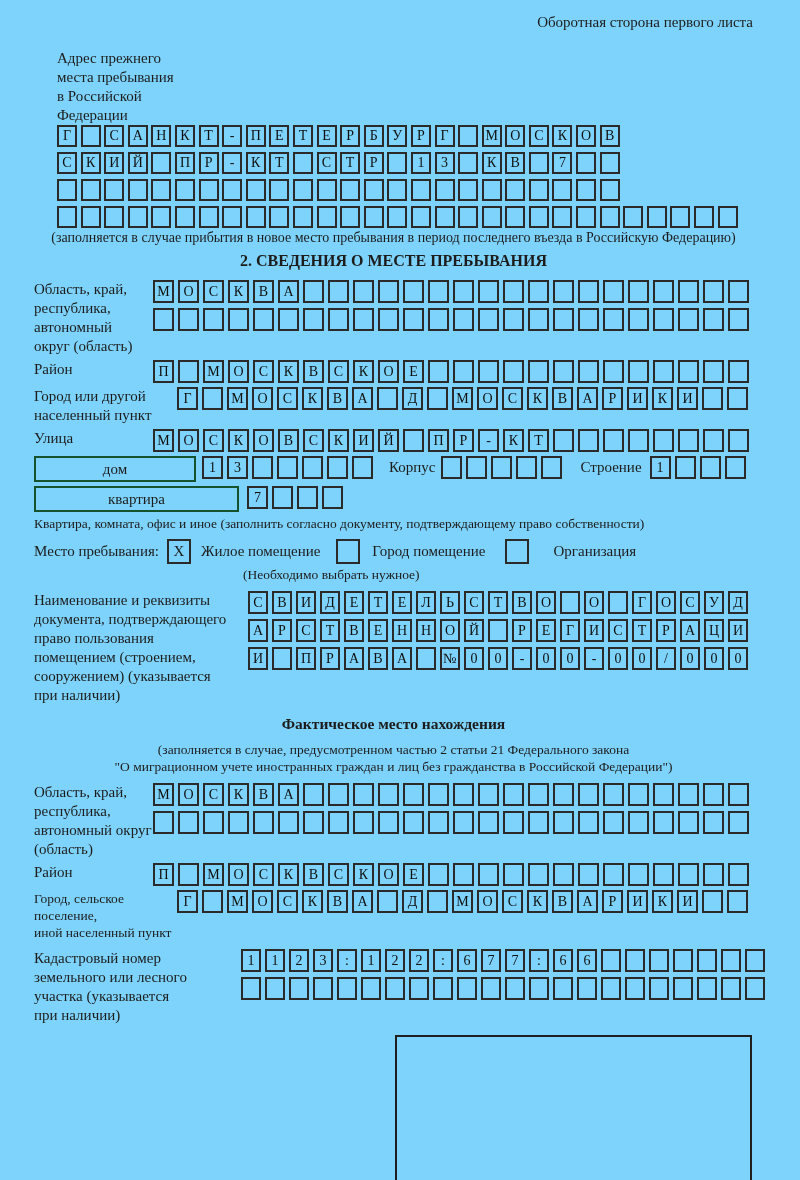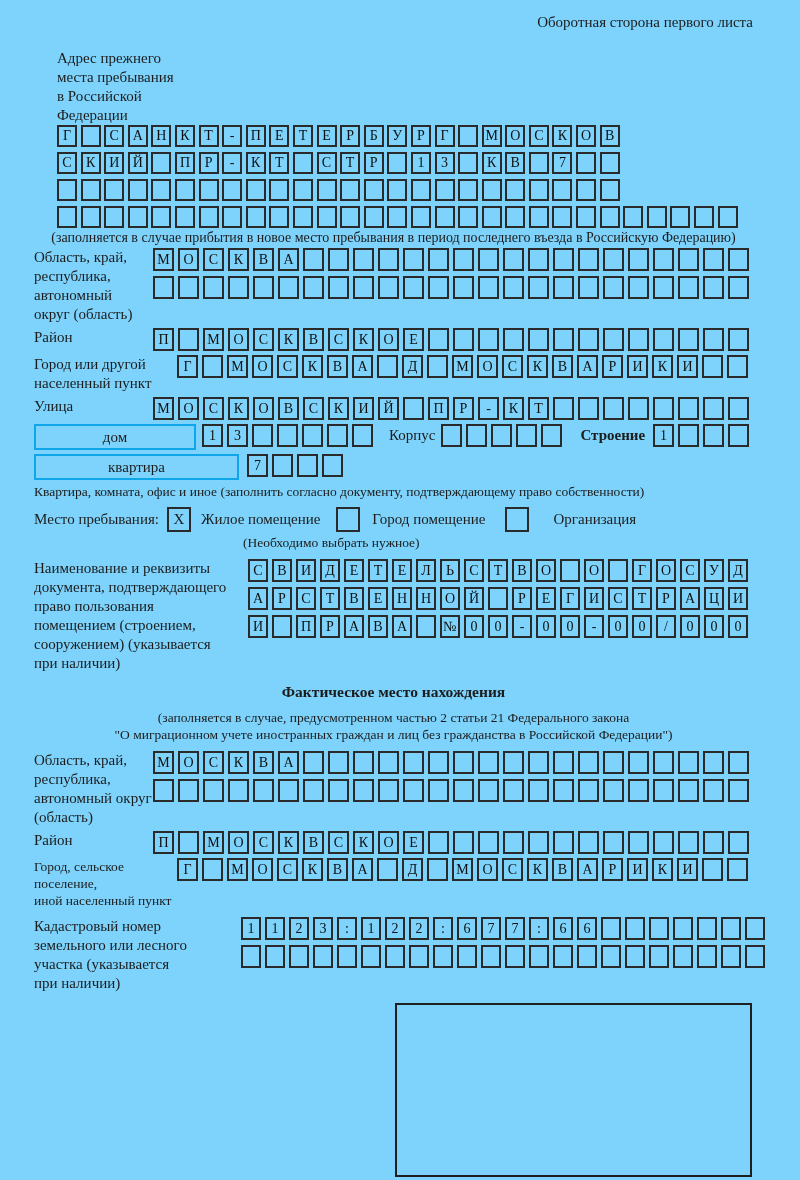--- a/index.html
+++ b/index.html
@@ -18,21 +18,21 @@
   .sec1 .brow{margin-bottom:6.5px;}
   .row4{margin-left:23px;margin-bottom:2px;}
   .bcol .brow{margin-bottom:5px;}
   .note{text-align:center;font-size:14px;margin-bottom:2px;}
   .h2{font-size:16px;font-weight:bold;text-align:center;margin:6px 0 10px 0;}
   .frow{display:flex;margin-bottom:4px;}
   .flabel{flex-shrink:0;font-size:15px;line-height:19px;white-space:pre-line;}
   .w119{width:119px}.w121{width:121px}.w143{width:143px}.w191{width:191px}.w214{width:214px}
   .fs13{font-size:13.5px;line-height:17px;}
   .ml24{margin-left:24px;}
-  .rect{box-sizing:border-box;border:2px solid #0ea5e9;height:26px;display:flex;
+  .rect{box-sizing:border-box;border:2px solid #14532d;height:26px;display:flex;
         align-items:center;justify-content:center;font-size:15px;flex-shrink:0;}
   .w162{width:162px}.w205{width:205px}
   .houserow{display:flex;align-items:flex-start;margin:2px 0 4px 0;}
   .inl{font-size:15px;margin-top:3px;flex-shrink:0;}
   .fnote{font-size:13.5px;margin:2px 0 7px 0;}
   .stayrow{display:flex;align-items:center;margin-top:4px;font-size:15px;}
   .checkbox{box-sizing:border-box;width:24px;height:25px;border:2px solid #2a2a2a;
         display:inline-flex;align-items:center;justify-content:center;
         font-size:15px;flex-shrink:0;}
   .staynote{font-size:13.5px;margin:3px 0 8px 209px;}
@@ -165,20 +165,21 @@
       <span class="cell"></span>
       <span class="cell"></span>
       <span class="cell"></span>
       <span class="cell"></span>
       <span class="cell"></span>
       <span class="cell"></span>
       <span class="cell"></span>
     </div>
   <div class="note">(заполняется в случае прибытия в новое место пребывания в период последнего въезда в Российскую Федерацию)</div>
 
+  <div class="h2">2. СВЕДЕНИЯ О МЕСТЕ ПРЕБЫВАНИЯ</div>
 
   <div class="frow">
     <div class="flabel w119">Область, край,
 республика,
 автономный
 округ (область)</div>
     <div class="bcol">
       <div class="brow bxb">
           <span class="cell">М</span>
           <span class="cell">О</span>
@@ -336,21 +337,21 @@
         <span class="cell"></span>
       </div>
     <div class="inl" style="margin-left:12px;margin-right:6px;">Корпус</div>
     <div class="brow bxb">
         <span class="cell"></span>
         <span class="cell"></span>
         <span class="cell"></span>
         <span class="cell"></span>
         <span class="cell"></span>
       </div>
-    <div class="inl" style="margin-left:14px;margin-right:8px;font-weight:bold;">Строение</div>
+    <div class="inl" style="margin-left:14px;margin-right:8px;">Строение</div>
     <div class="brow bxb">
         <span class="cell">1</span>
         <span class="cell"></span>
         <span class="cell"></span>
         <span class="cell"></span>
       </div>
   </div>
 
   <div class="houserow">
     <div class="rect w205">квартира</div>

